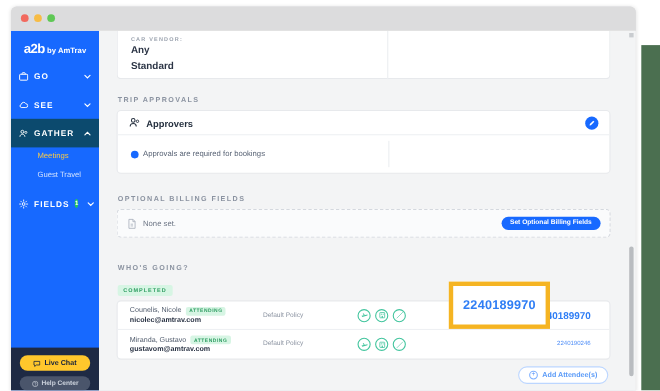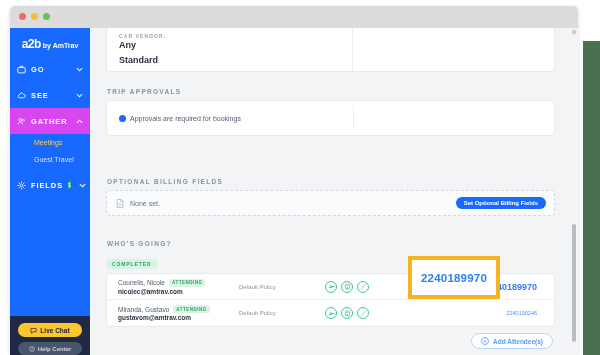--- a/index.html
+++ b/index.html
@@ -29,21 +29,21 @@
   .viewport { position:absolute; left:0; top:22px; width:568px; height:333px; background:#f3f4f5; overflow:hidden; }
 
   
   .sidebar { position:absolute; left:0; top:0; width:80px; height:333px; background:#1769ff; }
   .sb-logo { height:28px; display:flex; align-items:center; justify-content:center; padding-top:4px;}
   .logo-txt { color:#fff; font-weight:700; font-size:12px; letter-spacing:-0.5px; }
   .logo-txt .sub { font-size:7px; font-weight:600; letter-spacing:0; margin-left:2px; }
 
   .sb-item { height:26px; display:flex; align-items:center; padding:0 7px; gap:5px;
              color:#ffffff; font-size:7.5px; font-weight:700; letter-spacing:.9px; position:relative; cursor:pointer;}
-  .sb-item.active { background:#d946ef; }
+  .sb-item.active { background:#0c4a6e; }
   .sb-ico { width:9px; height:9px; flex:0 0 9px; display:block; }
   .sb-label { flex:1; }
   .chev { width:7px; height:7px; flex:0 0 7px; }
   .sb-badge { background:#22c55e; color:#fff; font-size:5.5px; border-radius:50%;
               width:8px; height:8px; display:inline-flex; align-items:center; justify-content:center;
               font-weight:700; letter-spacing:0;}
   .sb-sub { height:17px; display:flex; align-items:center; padding-left:24px; font-size:7px;
             color:#cfe0ff; cursor:pointer; }
   .sb-sub.sel { color:#f7c948; }
 
@@ -237,20 +237,33 @@
               <div class="fld-value">Any</div>
             </div>
             <div class="fld" style="padding-top:4px;">
               <div class="fld-value">Standard</div>
             </div>
           </div>
 
           <div style="position:absolute; top:60px; left:0; right:0;">
             <div class="sect-title">TRIP APPROVALS</div>
             <div class="card">
+              <div class="apv-head">
+                <svg width="11" height="11" viewBox="0 0 16 16">
+                  <circle cx="6" cy="5" r="2.4" fill="none" stroke="#25303f" stroke-width="1.4"></circle>
+                  <path d="M2 13c0-2.5 1.8-4 4-4s4 1.5 4 4" fill="none" stroke="#25303f" stroke-width="1.4"></path>
+                  <circle cx="11.6" cy="6.2" r="1.6" fill="none" stroke="#25303f" stroke-width="1.2"></circle>
+                </svg>
+                <span class="apv-title">Approvers</span>
+                <span class="pen">
+                  <svg width="6" height="6" viewBox="0 0 16 16">
+                    <path d="M11.5 1.8l2.7 2.7-8.2 8.2-3.4.7.7-3.4z" fill="#fff"></path>
+                  </svg>
+                </span>
+              </div>
               <div class="apv-body">
                 <div class="apv-sep"></div>
                 <div class="apv-right">
                   <span class="bdot"></span>
                   <span class="apv-note">Approvals are required for bookings</span>
                 </div>
               </div>
             </div>
           </div>
 

